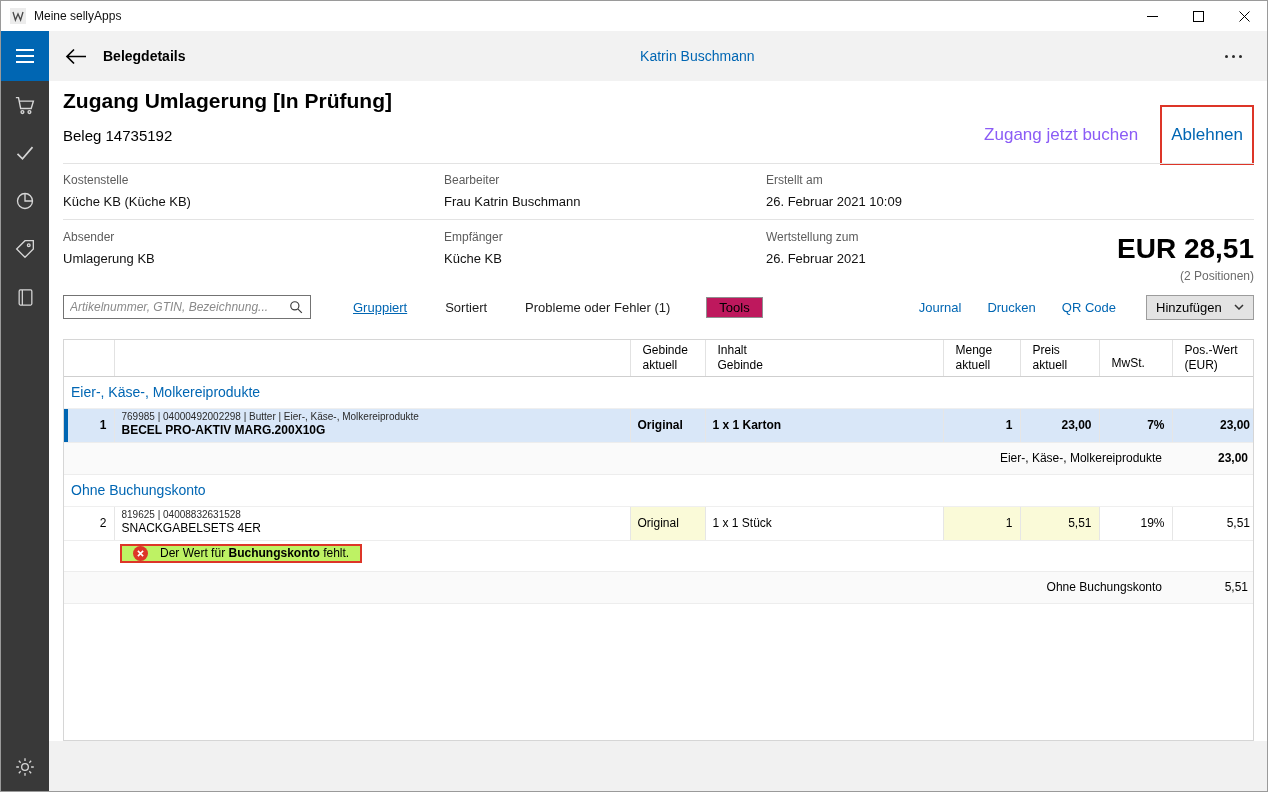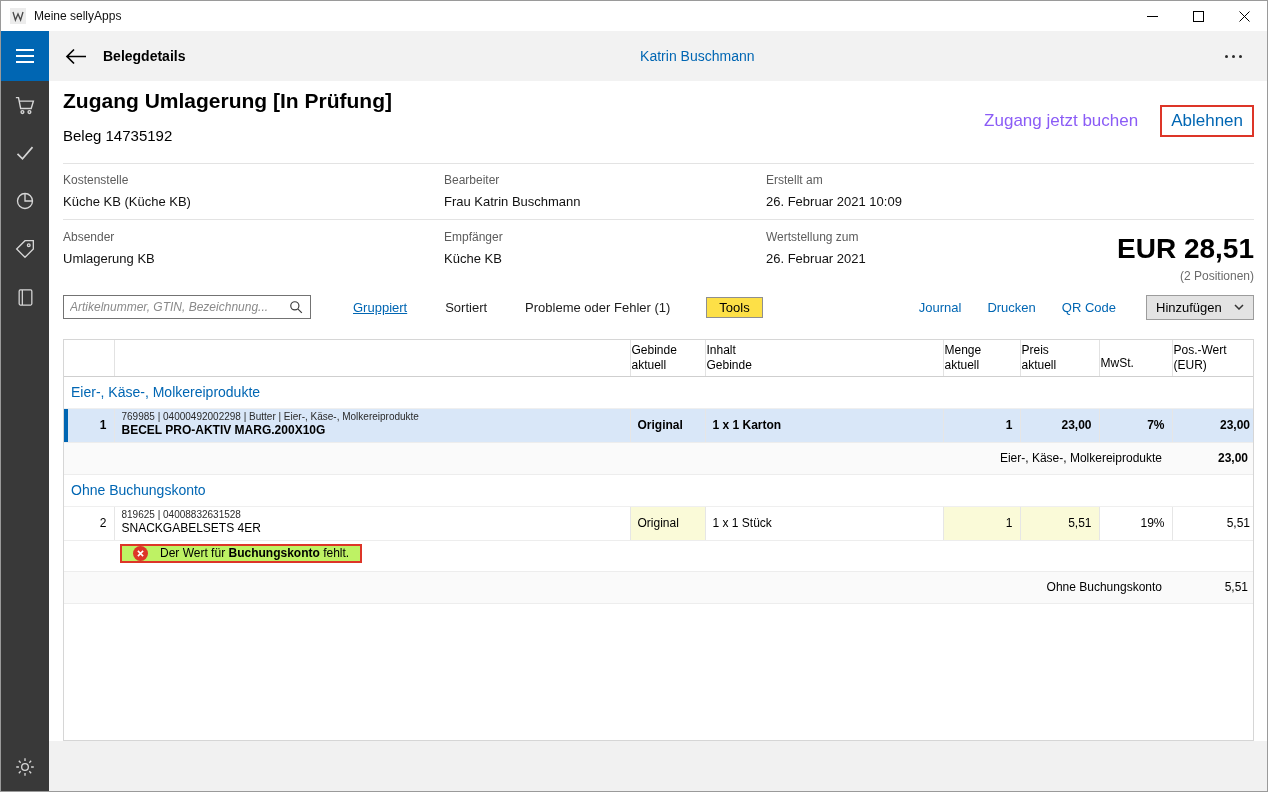--- a/index.html
+++ b/index.html
@@ -38,21 +38,21 @@
   .nav-item.bottom{margin-top:auto;}
 
   
   .main{position:absolute;left:48px;top:80px;right:0;bottom:0;background:#f1f1f1;}
   .content{position:absolute;top:0;left:0;right:0;height:660px;background:#fff;}
 
   .doc-title{position:absolute;left:14px;top:8px;font-size:21px;font-weight:700;}
   .doc-sub{position:absolute;left:14px;top:46px;font-size:15px;}
   .doc-actions{position:absolute;right:13px;top:24px;display:flex;align-items:center;gap:22px;}
   .book-action{color:#8b5cf6;font-size:17px;cursor:default;}
-  .reject-btn{color:var(--accent);font-size:17px;border:2px solid var(--red);padding:4px 9px;background:#fff;cursor:pointer;font-family:inherit;}
+  .reject-btn{color:var(--accent);font-size:17px;border:2px solid var(--red);padding:18px 9px;background:#fff;cursor:pointer;font-family:inherit;}
 
   .divider{position:absolute;left:14px;right:13px;border-top:1px solid #e3e3e3;}
   .d1{top:82px;} .d2{top:138px;}
 
   .field{position:absolute;}
   .f-label{font-size:12px;color:#5c5c5c;}
   .f-value{font-size:13px;color:#111;margin-top:7px;}
   .fc1{left:14px;} .fc2{left:395px;} .fc3{left:717px;}
   .fr1{top:92px;} .fr2{top:149px;}
 
@@ -63,28 +63,28 @@
   .toolbar{position:absolute;left:14px;right:13px;top:212px;height:28px;display:flex;align-items:center;}
   .searchbox{width:248px;height:24px;border:1px solid #737373;background:#fff;display:flex;align-items:center;}
   .searchbox input{flex:1;border:none;outline:none;height:100%;padding:0 6px;font-size:12px;font-family:inherit;background:transparent;}
   .searchbox input::placeholder{font-style:italic;color:#8a8a8a;}
   .search-icon-btn{padding:0 7px;display:flex;align-items:center;}
   .tb-link{font-size:13px;cursor:pointer;}
   .blue-link{color:var(--accent);}
   .ul{text-decoration:underline;}
   .dark-link{color:#1c1c1c;}
   .ml42{margin-left:42px;} .ml38{margin-left:38px;}
-  .tools-btn{margin-left:36px;background:#fde047;border:1px solid #8f8f8f;font-size:13px;padding:2px 12px;font-family:inherit;cursor:pointer;}
+  .tools-btn{margin-left:36px;background:#be185d;border:1px solid #8f8f8f;font-size:13px;padding:2px 12px;font-family:inherit;cursor:pointer;}
   .tb-right{margin-left:auto;display:flex;align-items:center;gap:26px;}
   .add-btn{width:108px;height:25px;background:#e3e3e3;border:1px solid #9c9c9c;font-size:13px;font-family:inherit;display:flex;align-items:center;justify-content:space-between;padding:0 9px;cursor:pointer;margin-left:4px;}
 
   
   .table-wrap{position:absolute;left:14px;right:13px;top:258px;height:402px;border:1px solid #d6d6d6;background:#fff;overflow:hidden;}
   table{width:100%;border-collapse:collapse;table-layout:fixed;font-size:12px;}
-  tr.head th{height:36px;font-weight:400;text-align:left;vertical-align:middle;padding:2px 1px;white-space:pre-line;border-right:1px solid #e2e2e2;border-bottom:1px solid #cfcfcf;font-size:12px;line-height:1.25;}
+  tr.head th{height:36px;font-weight:400;text-align:left;vertical-align:middle;padding:2px 12px;white-space:pre-line;border-right:1px solid #e2e2e2;border-bottom:1px solid #cfcfcf;font-size:12px;line-height:1.25;}
   tr.head th:last-child{border-right:none;}
   tr.head th.vbottom{vertical-align:bottom;padding-bottom:5px;}
   tr.ghead td{height:32px;color:var(--accent);font-size:14px;padding:4px 7px;border-bottom:1px solid #efefef;vertical-align:middle;cursor:pointer;}
   tr.item td{height:34px;border-right:1px solid #e6e6e6;border-bottom:1px solid #ededed;vertical-align:middle;padding:2px 7px;}
   tr.item td:last-child{border-right:none;}
   tr.item.selected td{background:var(--selected-row);font-weight:700;}
   tr.item.selected td:first-child{box-shadow:inset 4px 0 0 var(--accent);}
   tr.item.selected .meta{font-weight:400;}
   td.kh{background:var(--khaki);}
   td.khl{background:var(--khaki-light);}

